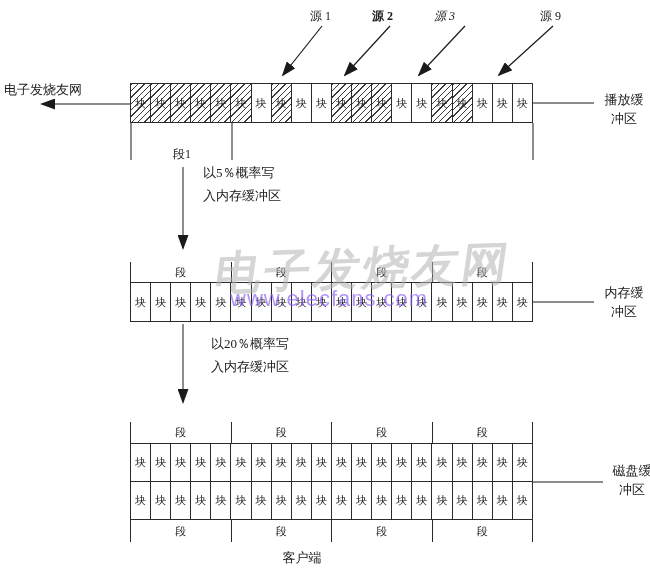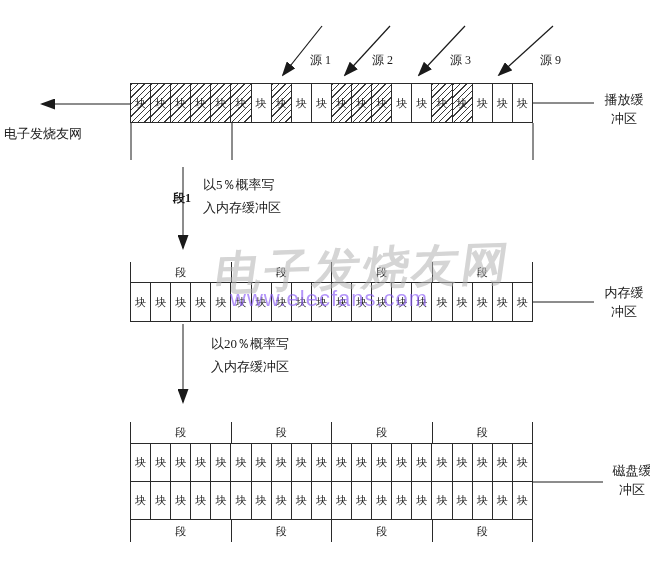--- a/index.html
+++ b/index.html
@@ -19,25 +19,25 @@
   }
   .cell:first-child { border-left:none; }
   .hatched { background-image:repeating-linear-gradient(135deg,#3a3a3a 0 1px,transparent 1px 4.5px); }
   .segrow { border-left:1px solid #2a2a2a; border-right:1px solid #2a2a2a; }
   .segcell {
     flex:1; display:flex; align-items:center; justify-content:center;
     font-size:11px; border-left:1px solid #2a2a2a;
   }
   .segcell:first-child { border-left:none; }
 
-  .label { position:absolute; font-size:13px; white-space:nowrap;margin-top:44px; }
+  .label { position:absolute; font-size:13px; white-space:nowrap; }
   .small { font-size:12px; }
   .side-label { position:absolute; width:56px; text-align:center; font-size:13px; line-height:19px; }
   .anno { position:absolute; font-size:13px; line-height:23px; white-space:nowrap; }
-  .center { text-align:center;font-weight:bold; }
+  .center { text-align:center; }
 
   .watermark-brand {
     position:absolute; left:216px; top:238px; font-size:46px; font-weight:bold;
     letter-spacing:3px; color:#b3b3b3; opacity:.55; white-space:nowrap;
     transform:skewX(-10deg) rotate(-2deg); pointer-events:none;
   }
   .watermark-site {
     position:absolute; left:230px; top:286px; font-size:22px; letter-spacing:1px;
     color:#8b5cf6; opacity:.65; font-family:"Liberation Sans","DejaVu Sans",sans-serif;
     pointer-events:none; white-space:nowrap;
@@ -65,22 +65,22 @@
     <line x1="533" y1="302" x2="594" y2="302" stroke="#1a1a1a" stroke-width="1"></line>
     <line x1="533" y1="482" x2="603" y2="482" stroke="#1a1a1a" stroke-width="1"></line>
     <line x1="131" y1="123" x2="131" y2="160" stroke="#1a1a1a" stroke-width="1"></line>
     <line x1="232" y1="123" x2="232" y2="160" stroke="#1a1a1a" stroke-width="1"></line>
     <line x1="533" y1="123" x2="533" y2="160" stroke="#1a1a1a" stroke-width="1"></line>
   </svg>
 
   <div class="label" style="left:4px; top:81px;">电子发烧友网</div>
 
   <div class="label small" style="left:310px; top:8px;">源 1</div>
-  <div class="label small" style="left:372px; top:8px;">源 2</div>
-  <div class="label small" style="left:450px; top:8px;">源 3</div>
+  <div class="label small" style="left:372px; top:8px;font-weight:bold;">源 2</div>
+  <div class="label small" style="left:434px; top:8px;font-style:italic;">源 3</div>
   <div class="label small" style="left:540px; top:8px;">源 9</div>
 
   <div class="row" style="left:130px; top:83px; width:403px; height:40px;">
       <div class="cell hatched">块</div>
       <div class="cell hatched">块</div>
       <div class="cell hatched">块</div>
       <div class="cell hatched">块</div>
       <div class="cell hatched">块</div>
       <div class="cell hatched">块</div>
       <div class="cell">块</div>
@@ -94,21 +94,21 @@
       <div class="cell">块</div>
       <div class="cell hatched">块</div>
       <div class="cell hatched">块</div>
       <div class="cell">块</div>
       <div class="cell">块</div>
       <div class="cell">块</div>
     </div>
 
   <div class="label small center" style="left:152px; top:146px; width:60px;">段1</div>
 
-  <div class="anno" style="left:203px; top:173px;">
+  <div class="anno" style="left:203px; top:161px;">
     <div>以5％概率写</div>
     <div>入内存缓冲区</div>
   </div>
 
   <div class="segrow" style="left:130px; top:262px; width:403px; height:20px;">
       <div class="segcell">段</div>
       <div class="segcell">段</div>
       <div class="segcell">段</div>
       <div class="segcell">段</div>
     </div>

